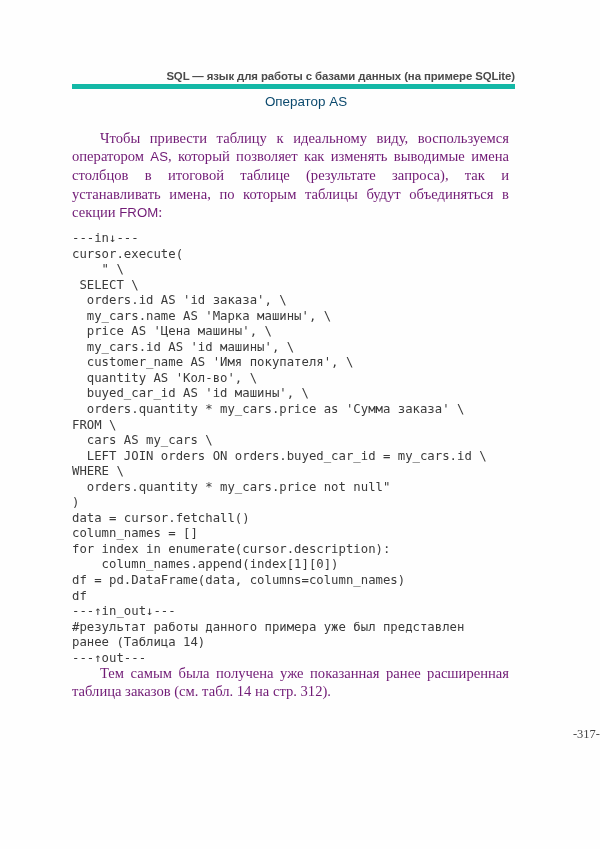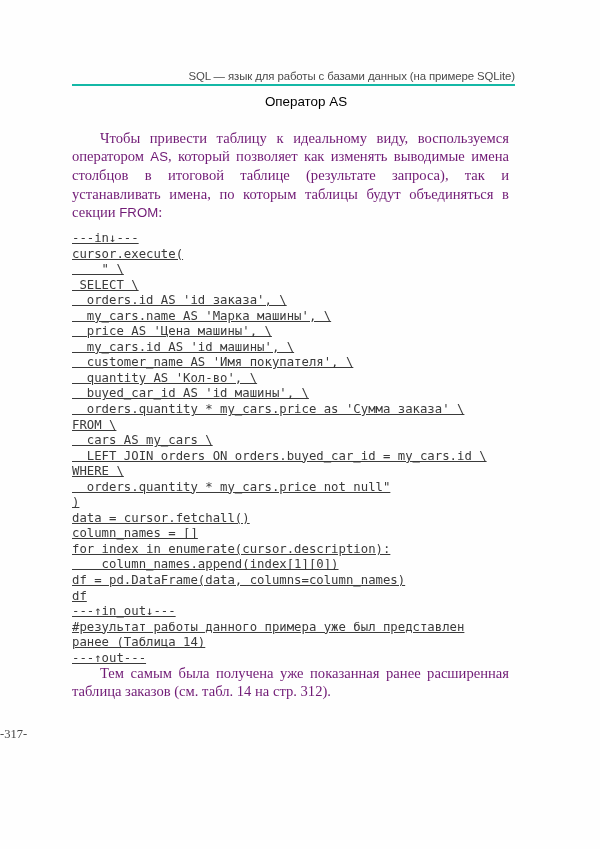--- a/index.html
+++ b/index.html
@@ -19,37 +19,38 @@
       left: 0; top: 0;
       width: 600px; height: 849px;
       background: #fefefe;
     }
     .running-header {
       position: absolute;
       left: 72px;
       top: 70px;
       width: 443px;
       height: 14px;
-      border-bottom: 2px solid #14b8a6;
+      border-bottom: 5px solid #14b8a6;
       text-align: right;
       font-family: "Liberation Sans", sans-serif;
       font-size: 11.4px;
       line-height: 13px;
       color: #4a4a4a;
       letter-spacing: -0.1px;
+      font-weight: bold;
     }
     .section-title {
       position: absolute;
       left: 0;
       width: 600px;
       top: 94px;
       text-align: center;
       font-family: "Liberation Sans", sans-serif;
       font-size: 13.4px;
-      color: #000000;
+      color: #0c4a6e;
       padding-left: 12px;
       box-sizing: border-box;
     }
     .para {
       position: absolute;
       left: 72px;
       width: 437px;
       font-family: "Liberation Serif", serif;
       font-size: 14.6px;
       line-height: 18.2px;
@@ -67,27 +68,27 @@
       position: absolute;
       left: 72px;
       top: 231px;
       margin: 0;
       font-family: "DejaVu Sans Mono", monospace;
       font-size: 12.3px;
       line-height: 15.55px;
       color: #3a3a3a;
       white-space: pre;
     }
-    .code .line { display: block; height: 15.55px; text-decoration: underline; }
+    .code .line { display: block; height: 15.55px; }
     .page-number {
       position: absolute;
       left: 0;
       width: 600px;
       top: 727px;
-      text-align: left;
+      text-align: right;
       padding-left: 0px;
       font-family: "Liberation Serif", serif;
       font-size: 12.5px;
       color: #444;
       box-sizing: border-box;
     }
   </style>
 </head>
 <body>
 

